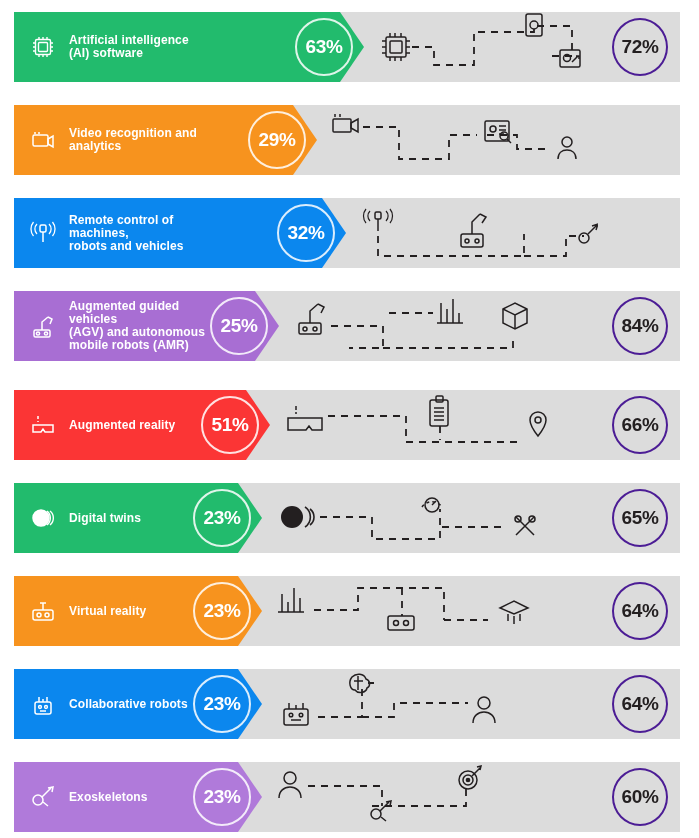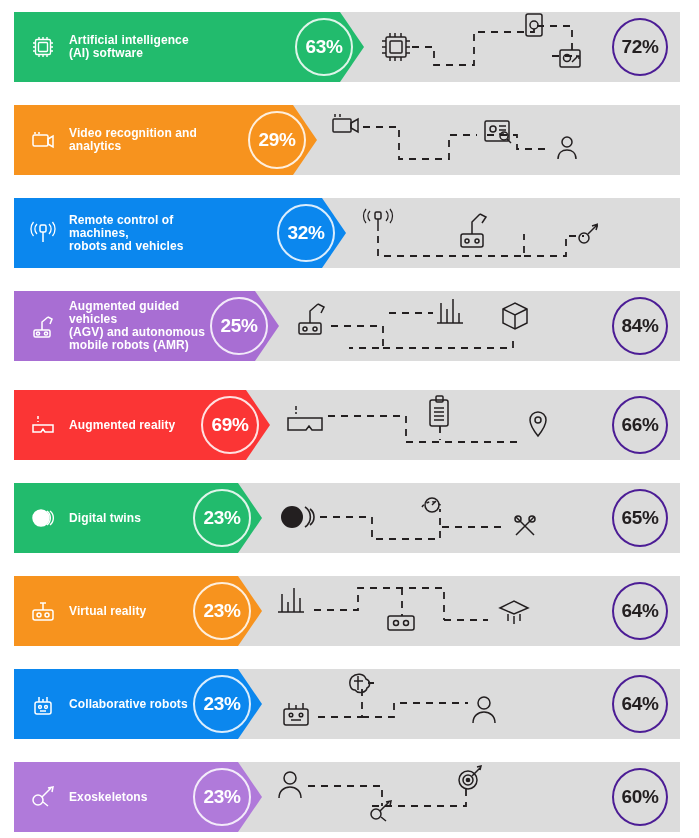--- a/index.html
+++ b/index.html
@@ -262,21 +262,21 @@
       </svg>
       <span class="bar-icon">
         <svg width="28" height="28" viewBox="0 0 28 28" fill="none" stroke="#fff" stroke-width="1.5">
           <path d="M4 14h20v7H16l-2-3-2 3H4z"></path>
           <path d="M9 5v3M9 10v1"></path>
         </svg>
       </span>
       <span class="bar-label">
         <span>Augmented reality</span>
       </span>
-      <span class="bubble" style="left:187px">69%</span>
+      <span class="bubble" style="left:187px">51%</span>
     </div>
     <div class="flow" style="left:266px;right:76px">
       <svg width="310" height="70" viewBox="0 0 310 70" fill="none">
         <path d="M48 26h78v26H238M160 36v14" stroke="#231f20" stroke-width="1.8" stroke-dasharray="7 6"></path>
         <g stroke="#231f20" stroke-width="1.5" fill="none">
           <path d="M8 28h34v12H32l-3-4-3 4H8z"></path>
           <path d="M16 16v4M16 22v2"></path>
           <rect x="150" y="10" width="18" height="26" rx="2"></rect>
           <rect x="156" y="6" width="7" height="6" rx="1"></rect>
           <path d="M154 18h10M154 22h10M154 26h10M154 30h10"></path>

